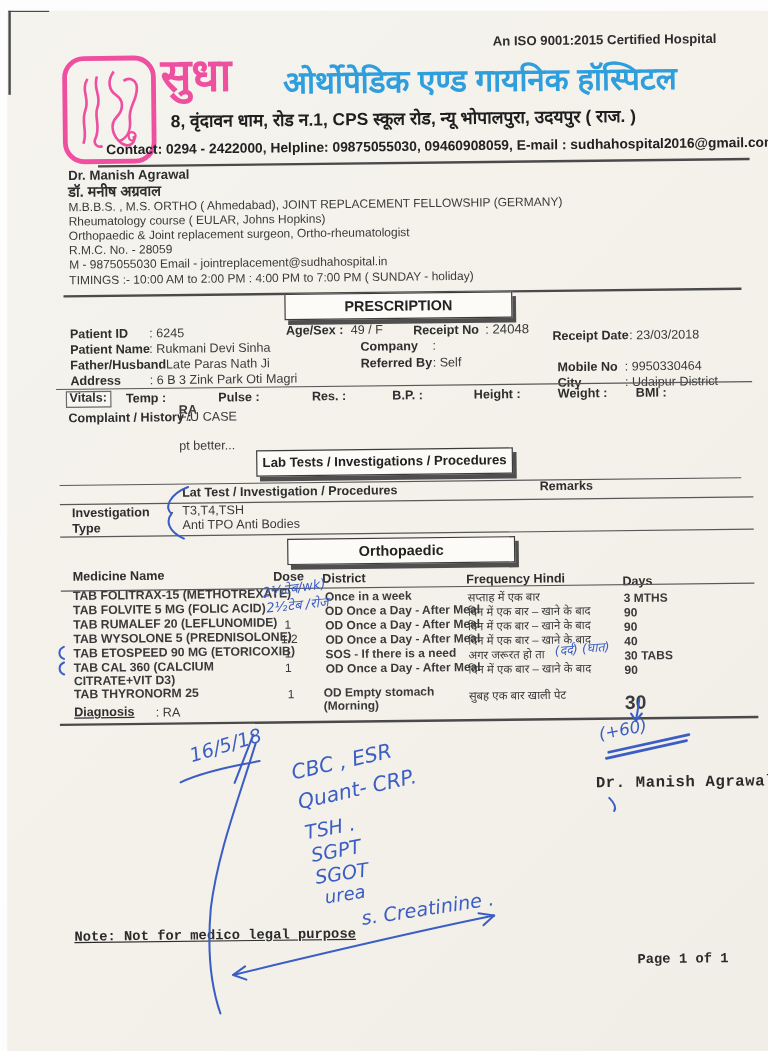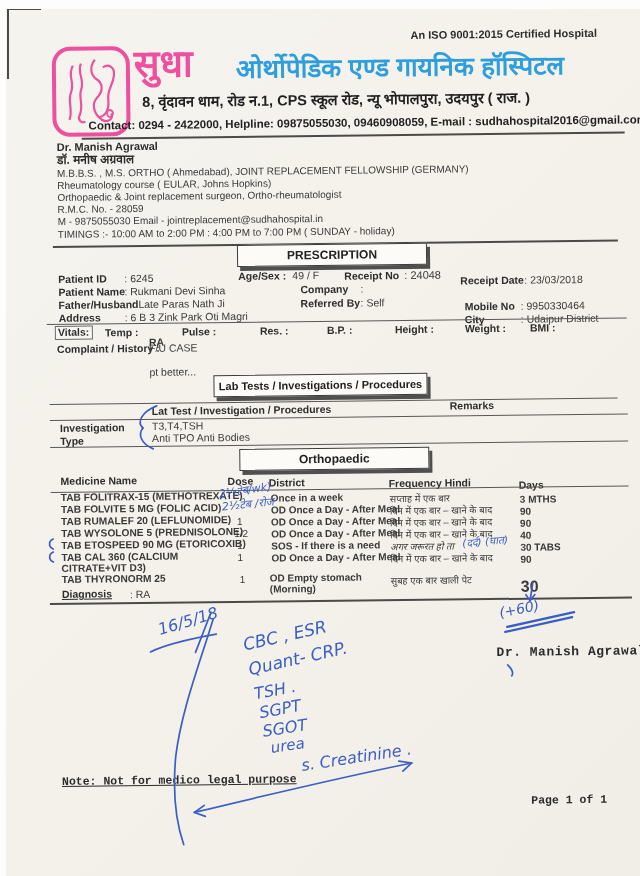--- a/index.html
+++ b/index.html
@@ -148,21 +148,21 @@
 
   <div class="t sb" style="left:60px;top:525px;font-size:10.2px;">TAB WYSOLONE 5 (PREDNISOLONE)</div>
   <div class="t" style="left:233px;top:528px;font-size:10px;text-align:right;">1/2</div>
   <div class="t sb" style="left:270px;top:529px;font-size:10px;">OD Once a Day - After Meal</div>
   <div class="t" style="left:389px;top:531px;font-size:9.5px;">दिन में एक बार – खाने के बाद</div>
   <div class="t sb" style="left:519px;top:533px;font-size:10px;">40</div>
 
   <div class="t sb" style="left:60px;top:537px;font-size:10.2px;">TAB  ETOSPEED  90 MG (ETORICOXIB)</div>
   <div class="t" style="left:236px;top:540px;font-size:10px;">1</div>
   <div class="t sb" style="left:270px;top:541px;font-size:10px;">SOS - If there is a need</div>
-  <div class="t" style="left:389px;top:543px;font-size:9.5px;font-style:italic;">अगर जरूरत हो ता</div>
+  <div class="t" style="left:389px;top:543px;font-size:9.5px;">अगर जरूरत हो ता</div>
   <div class="t sb" style="left:519px;top:545px;font-size:10px;">30 TABS</div>
 
   <div class="t sb wrap" style="left:60px;top:549px;font-size:10.2px;width:178px;">TAB CAL 360 (CALCIUM CITRATE+VIT D3)</div>
   <div class="t" style="left:236px;top:552px;font-size:10px;">1</div>
   <div class="t sb" style="left:270px;top:553px;font-size:10px;">OD Once a Day - After Meal</div>
   <div class="t" style="left:389px;top:555px;font-size:9.5px;">दिन में एक बार – खाने के बाद</div>
   <div class="t sb" style="left:519px;top:557px;font-size:10px;">90</div>
 
   <div class="t sb" style="left:60px;top:571px;font-size:10.2px;">TAB THYRONORM 25</div>
   <div class="t" style="left:238px;top:574px;font-size:10px;">1</div>

